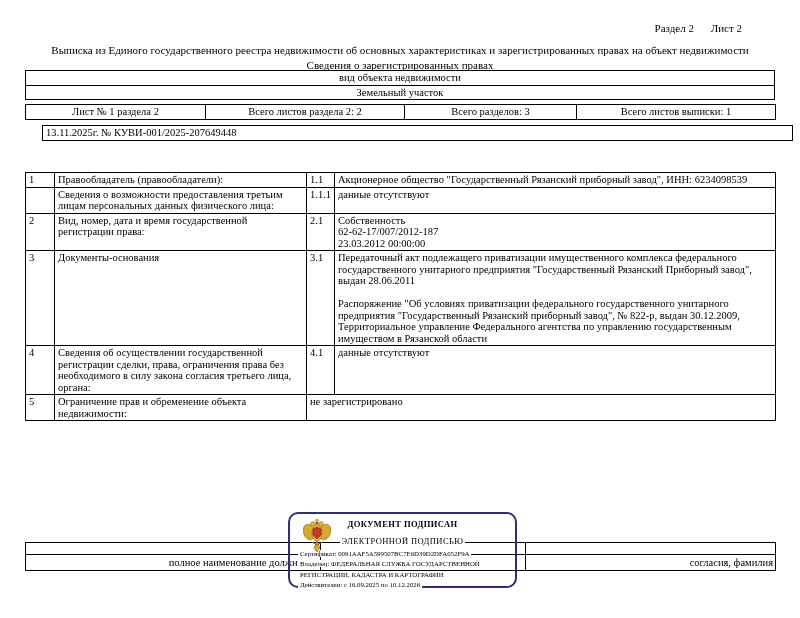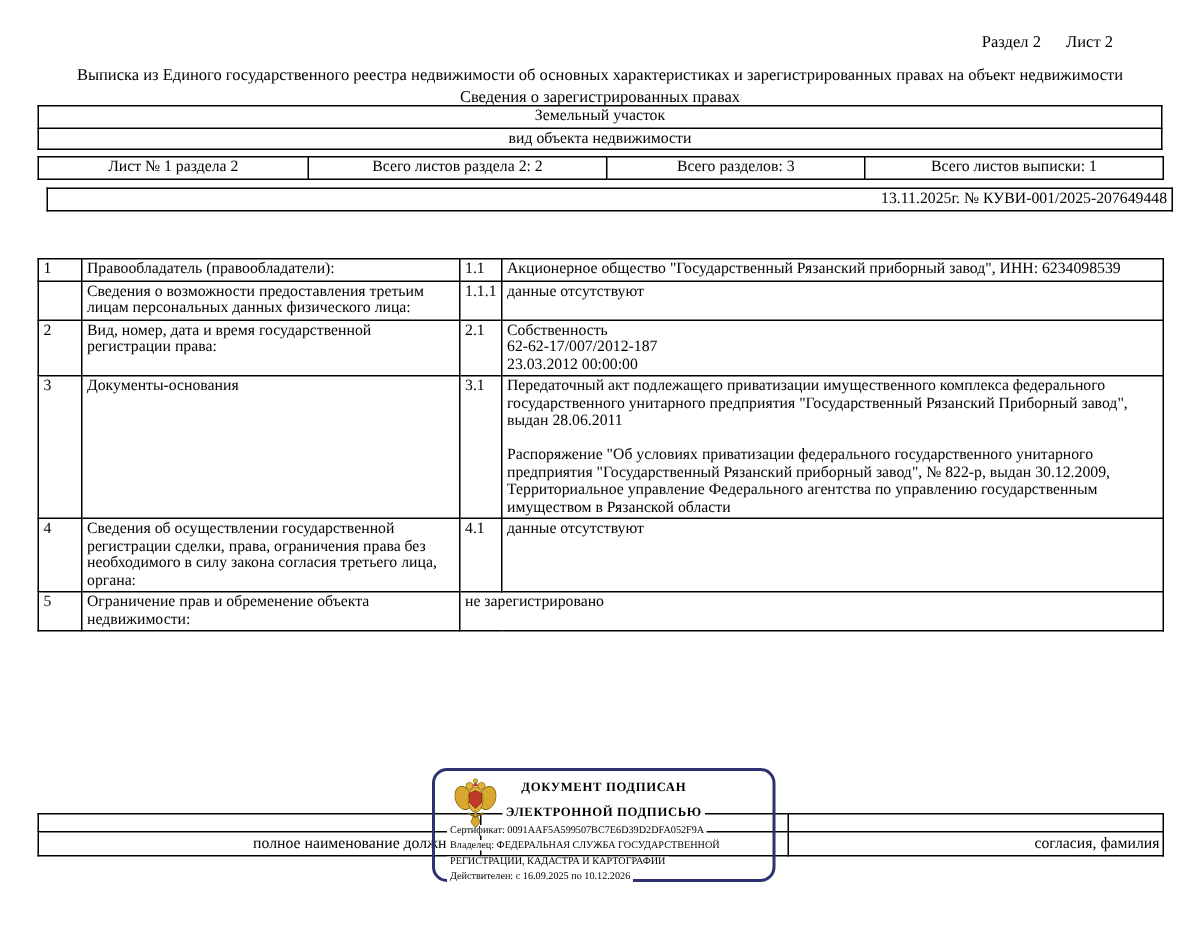--- a/index.html
+++ b/index.html
@@ -25,63 +25,63 @@
     position:absolute; top:59px; left:0; width:800px;
     text-align:center; font-size:11px; line-height:12px;
   }
   table { border-collapse:collapse; table-layout:fixed; }
   td { border:1px solid #000; font-size:10.5px; line-height:11.5px; padding:1px 3px; vertical-align:top; }
   .tc { text-align:center; }
   .pre { white-space:pre-line; }
 
   .tbl-object   { position:absolute; top:70px;  left:25px; width:750px; }
   .tbl-sheets   { position:absolute; top:104px; left:25px; width:750px; }
-  .tbl-docinfo  { position:absolute; top:125px; left:31px; width:750px;text-align:right; }
+  .tbl-docinfo  { position:absolute; top:125px; left:42px; width:750px; }
   .tbl-rights   { position:absolute; top:172px; left:25px; width:750px; }
   .tbl-sign     { position:absolute; top:542px; left:25px; width:750px; z-index:1; }
   .tbl-sign td  { font-size:10.5px; }
   .sign-empty-row td { height:12px; }
   .sign-label-row td { height:16px; text-align:right; vertical-align:middle; padding:1px 2px; }
 
   .stamp {
     position:absolute; left:288px; top:512px;
     width:229px; height:76px;
     border:2px solid #2d3170;
     border-radius:10px;
     color:#000000;
     z-index:5;
     text-align:center;
   }
   .stamp-emblem { position:absolute; left:13px; top:4px; width:28px; height:36px; }
   .stamp-line1 { margin-top:6px;  font-weight:bold; font-size:8.5px; line-height:9px; letter-spacing:0.4px; }
-  .stamp-line2 { margin-top:8px;  font-weight:bold; font-size:8.5px; line-height:9px; letter-spacing:0.4px; }
+  .stamp-line2 { margin-top:8px;  font-weight:normal; font-size:8.5px; line-height:9px; letter-spacing:0.4px; }
   .stamp-detail { text-align:left; margin-left:8px; font-size:6.8px; line-height:10.3px; }
   .stamp-detail.first { margin-top:3px; }
   .masked { background:#ffffff; padding:0 2px; }
 </style>
 </head>
 <body>
 
 <div class="page">
 
   <div class="hdr-meta">
     <span>Раздел 2</span>
     <span>Лист 2</span>
   </div>
 
   <div class="title">Выписка из Единого государственного реестра недвижимости об основных характеристиках и зарегистрированных правах на объект недвижимости</div>
   <div class="subtitle">Сведения о зарегистрированных правах</div>
 
   <table class="tbl-object">
     <tbody>
         <tr>
+          <td class="tc">вид объекта недвижимости</td>
+        </tr>
+    <tr>
           <td class="tc">Земельный участок</td>
-        </tr>
-    <tr>
-          <td class="tc">вид объекта недвижимости</td>
         </tr>
   </tbody>
     </table>
 
   <table class="tbl-sheets">
     <colgroup>
         <col style="width:180px">
         <col style="width:199px">
         <col style="width:172px">
         <col style="width:199px">

